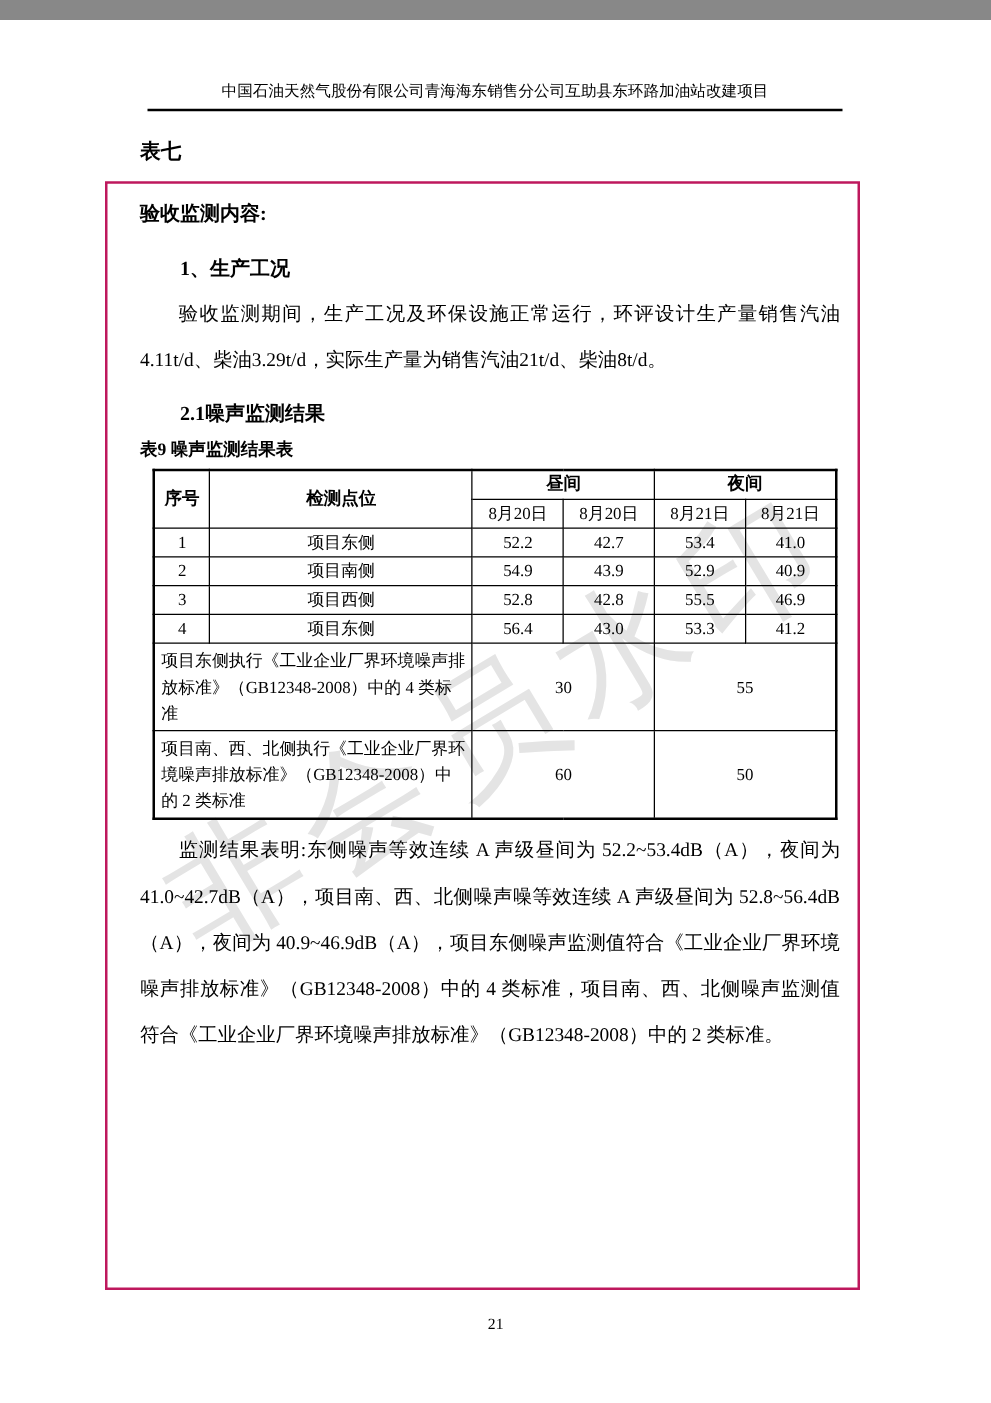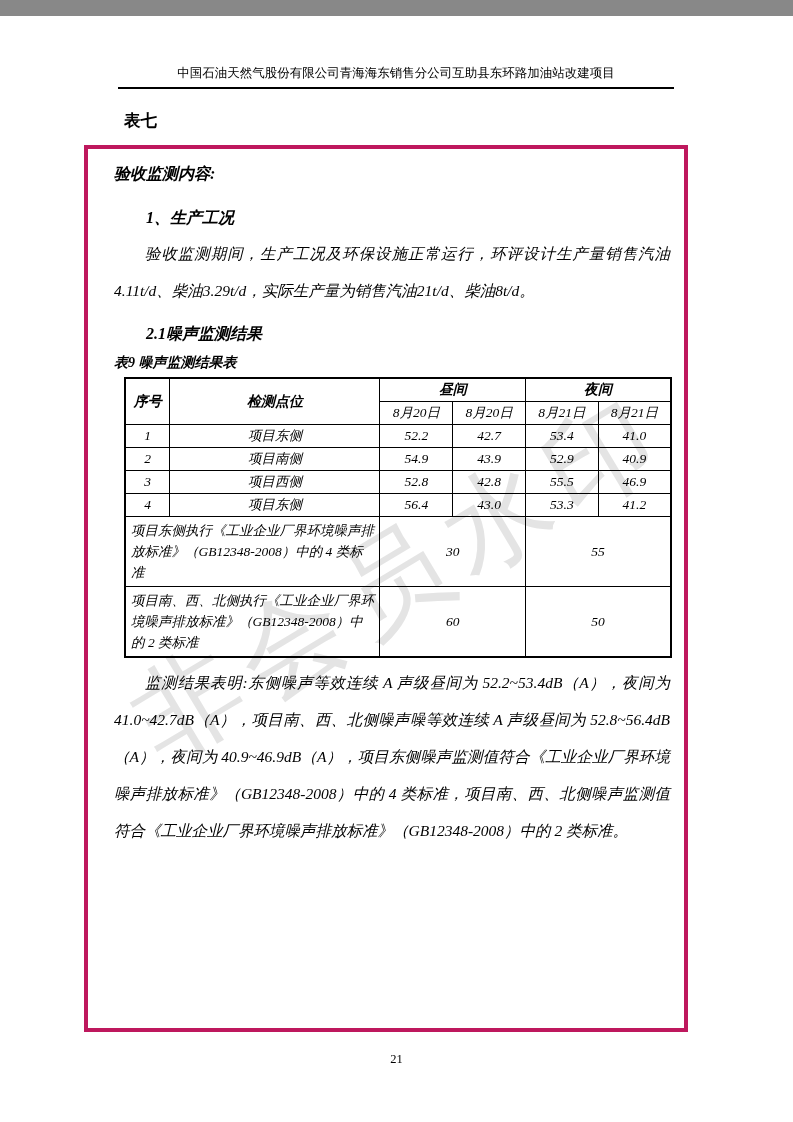--- a/index.html
+++ b/index.html
@@ -14,40 +14,39 @@
     color:#000;
   }
   
   .header {
     position:absolute; top:46px; left:118px; width:556px;
     text-align:center; font-size:12.5px; line-height:22px;
     border-bottom:2px solid #000; padding-bottom:3px;
   }
   
   .table-label {
-    position:absolute; top:94px; left:124px;
+    position:absolute; top:94px; left:112px;
     font-size:16.5px; font-weight:bold;
   }
   
   .watermark {
     position:absolute; left:70px; top:490px; width:660px;
     text-align:center; font-size:106px; letter-spacing:14px;
     color:#e4e4e4; white-space:nowrap;
     transform:rotate(-31deg);
     z-index:0; pointer-events:none;
   }
   
   .content-box {
     position:absolute; top:129px; left:84px;
     width:604px; height:887px;
-    border:4px solid #be185d;
+    border:2px solid #be185d;
     padding:8px 14px 0 26px;
     z-index:1;
     font-size:15.5px;
-    font-style:italic;
   }
   .sec-title { font-size:16px; font-weight:bold; line-height:30px; margin-top:2px; }
   .h-num { font-size:16px; font-weight:bold; line-height:30px; text-indent:2em; margin-top:14px; }
   .h-sub { font-size:16px; font-weight:bold; line-height:30px; text-indent:2em; margin-top:10px; }
   .para  { font-size:15.5px; line-height:37px; text-indent:2em; text-align:justify; margin-top:2px; }
   .intro { font-size:15.5px; line-height:32px; text-indent:2em; margin-top:4px; }
   .tbl-title { text-align:left; font-size:14px; font-weight:bold; line-height:24px; margin-top:2px; }
   table.noise {
     border-collapse:collapse;
     margin-left:10px; margin-top:2px;

